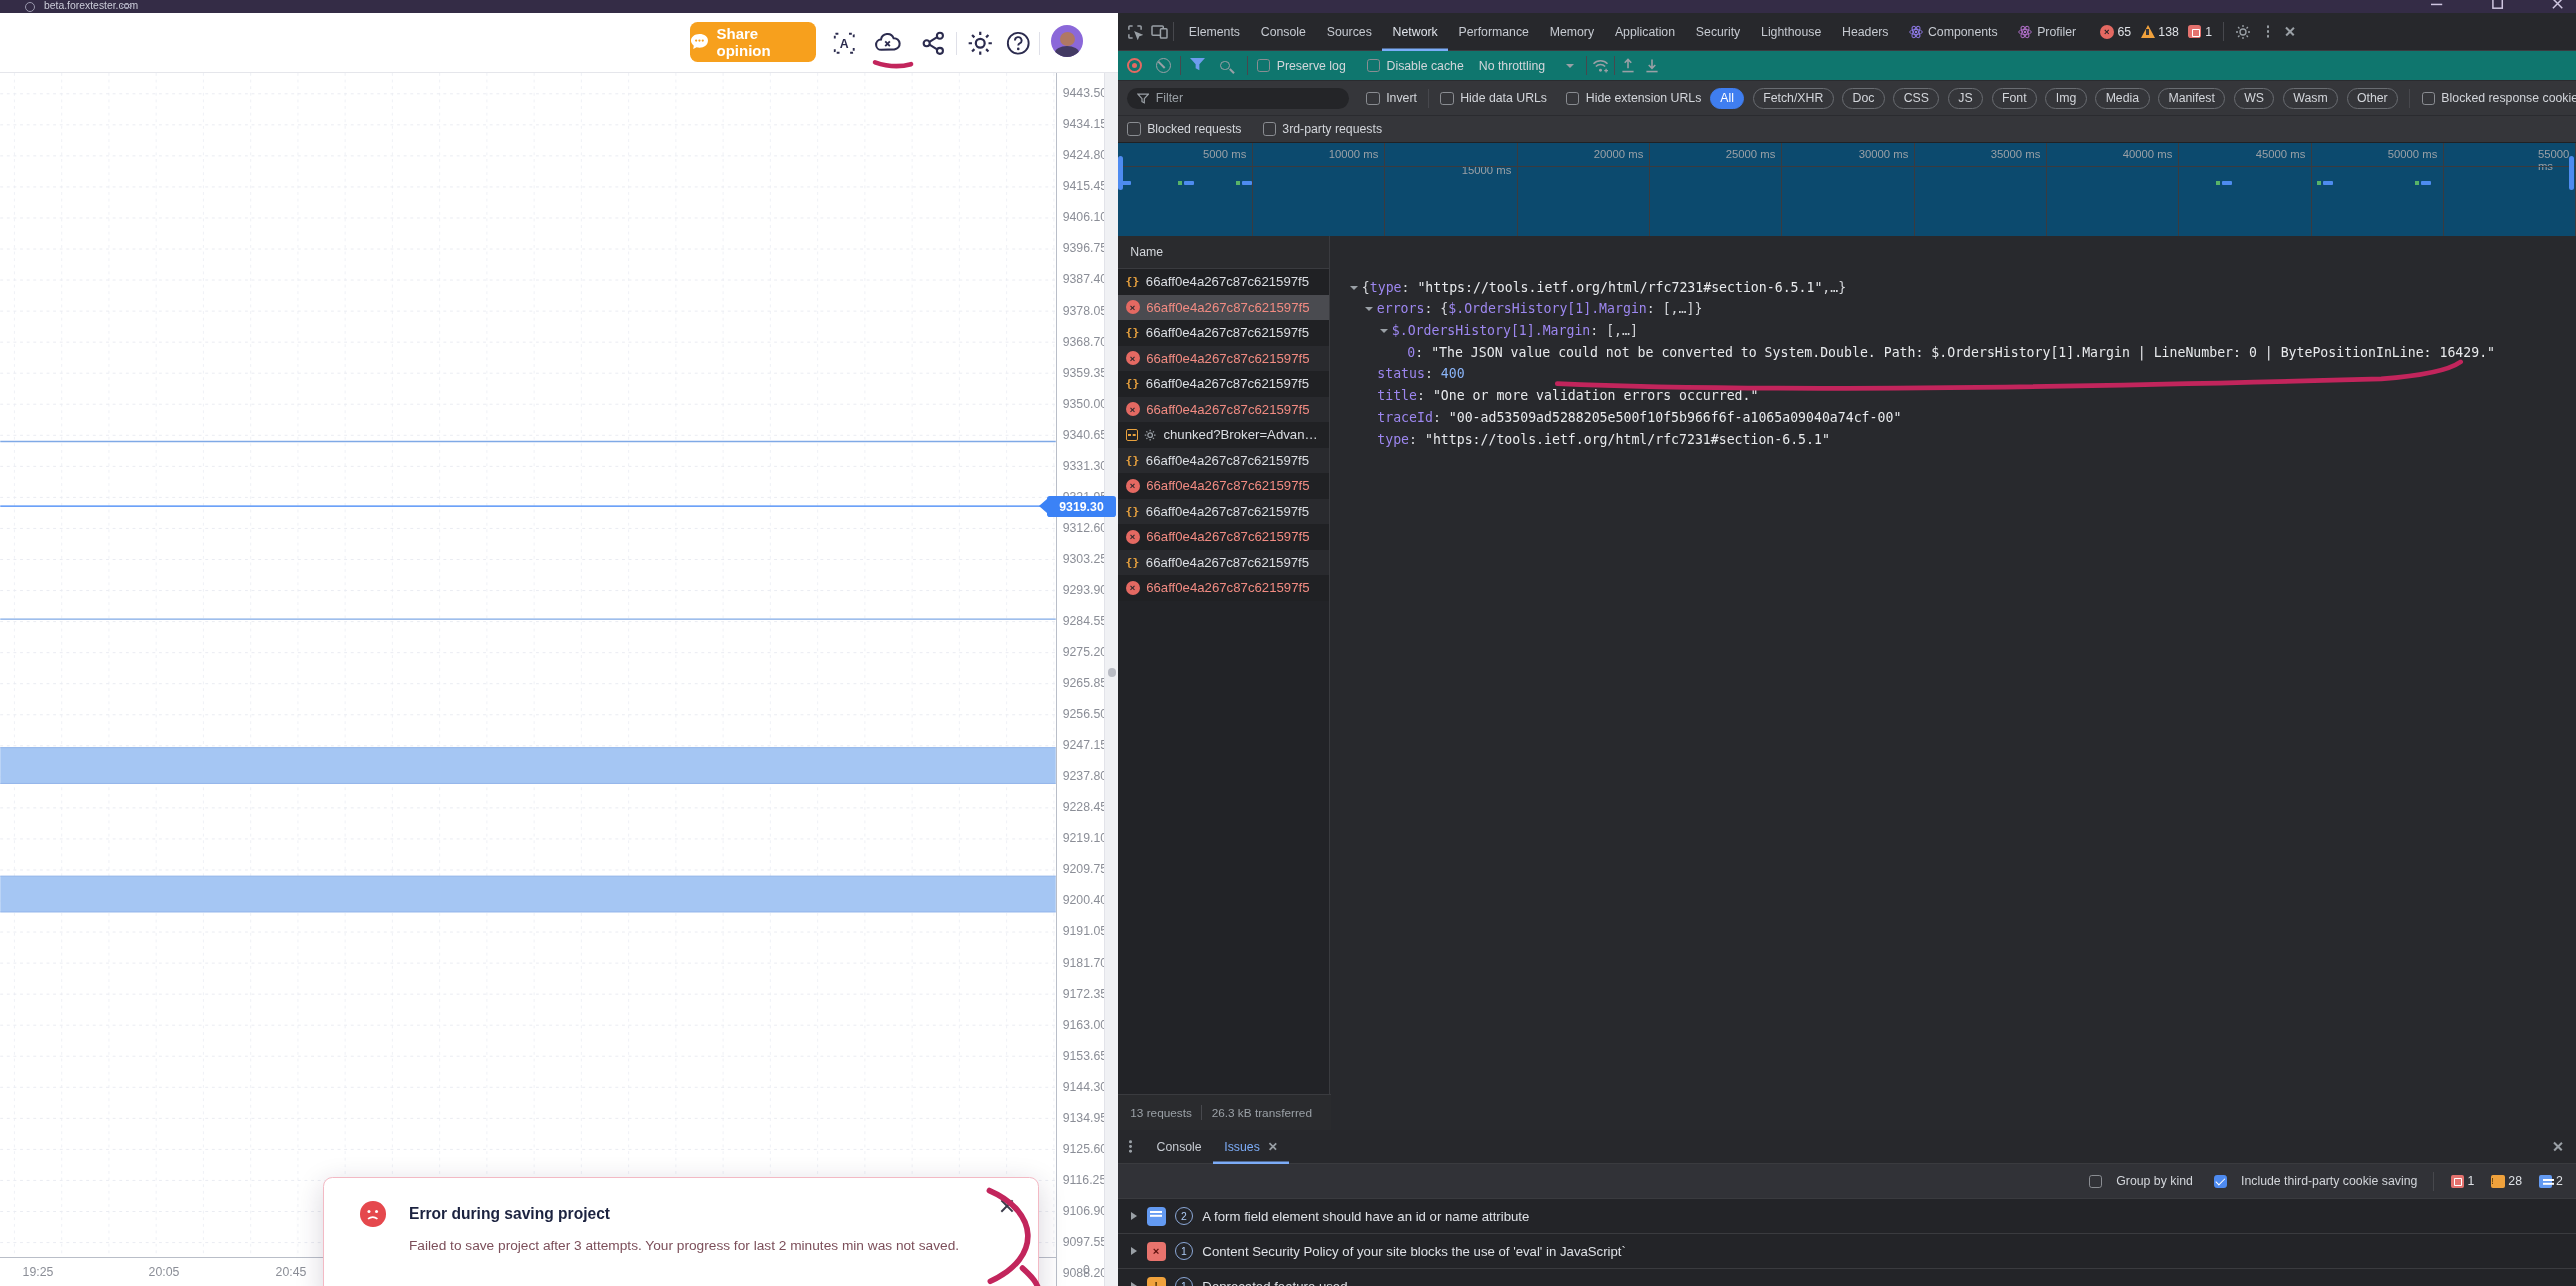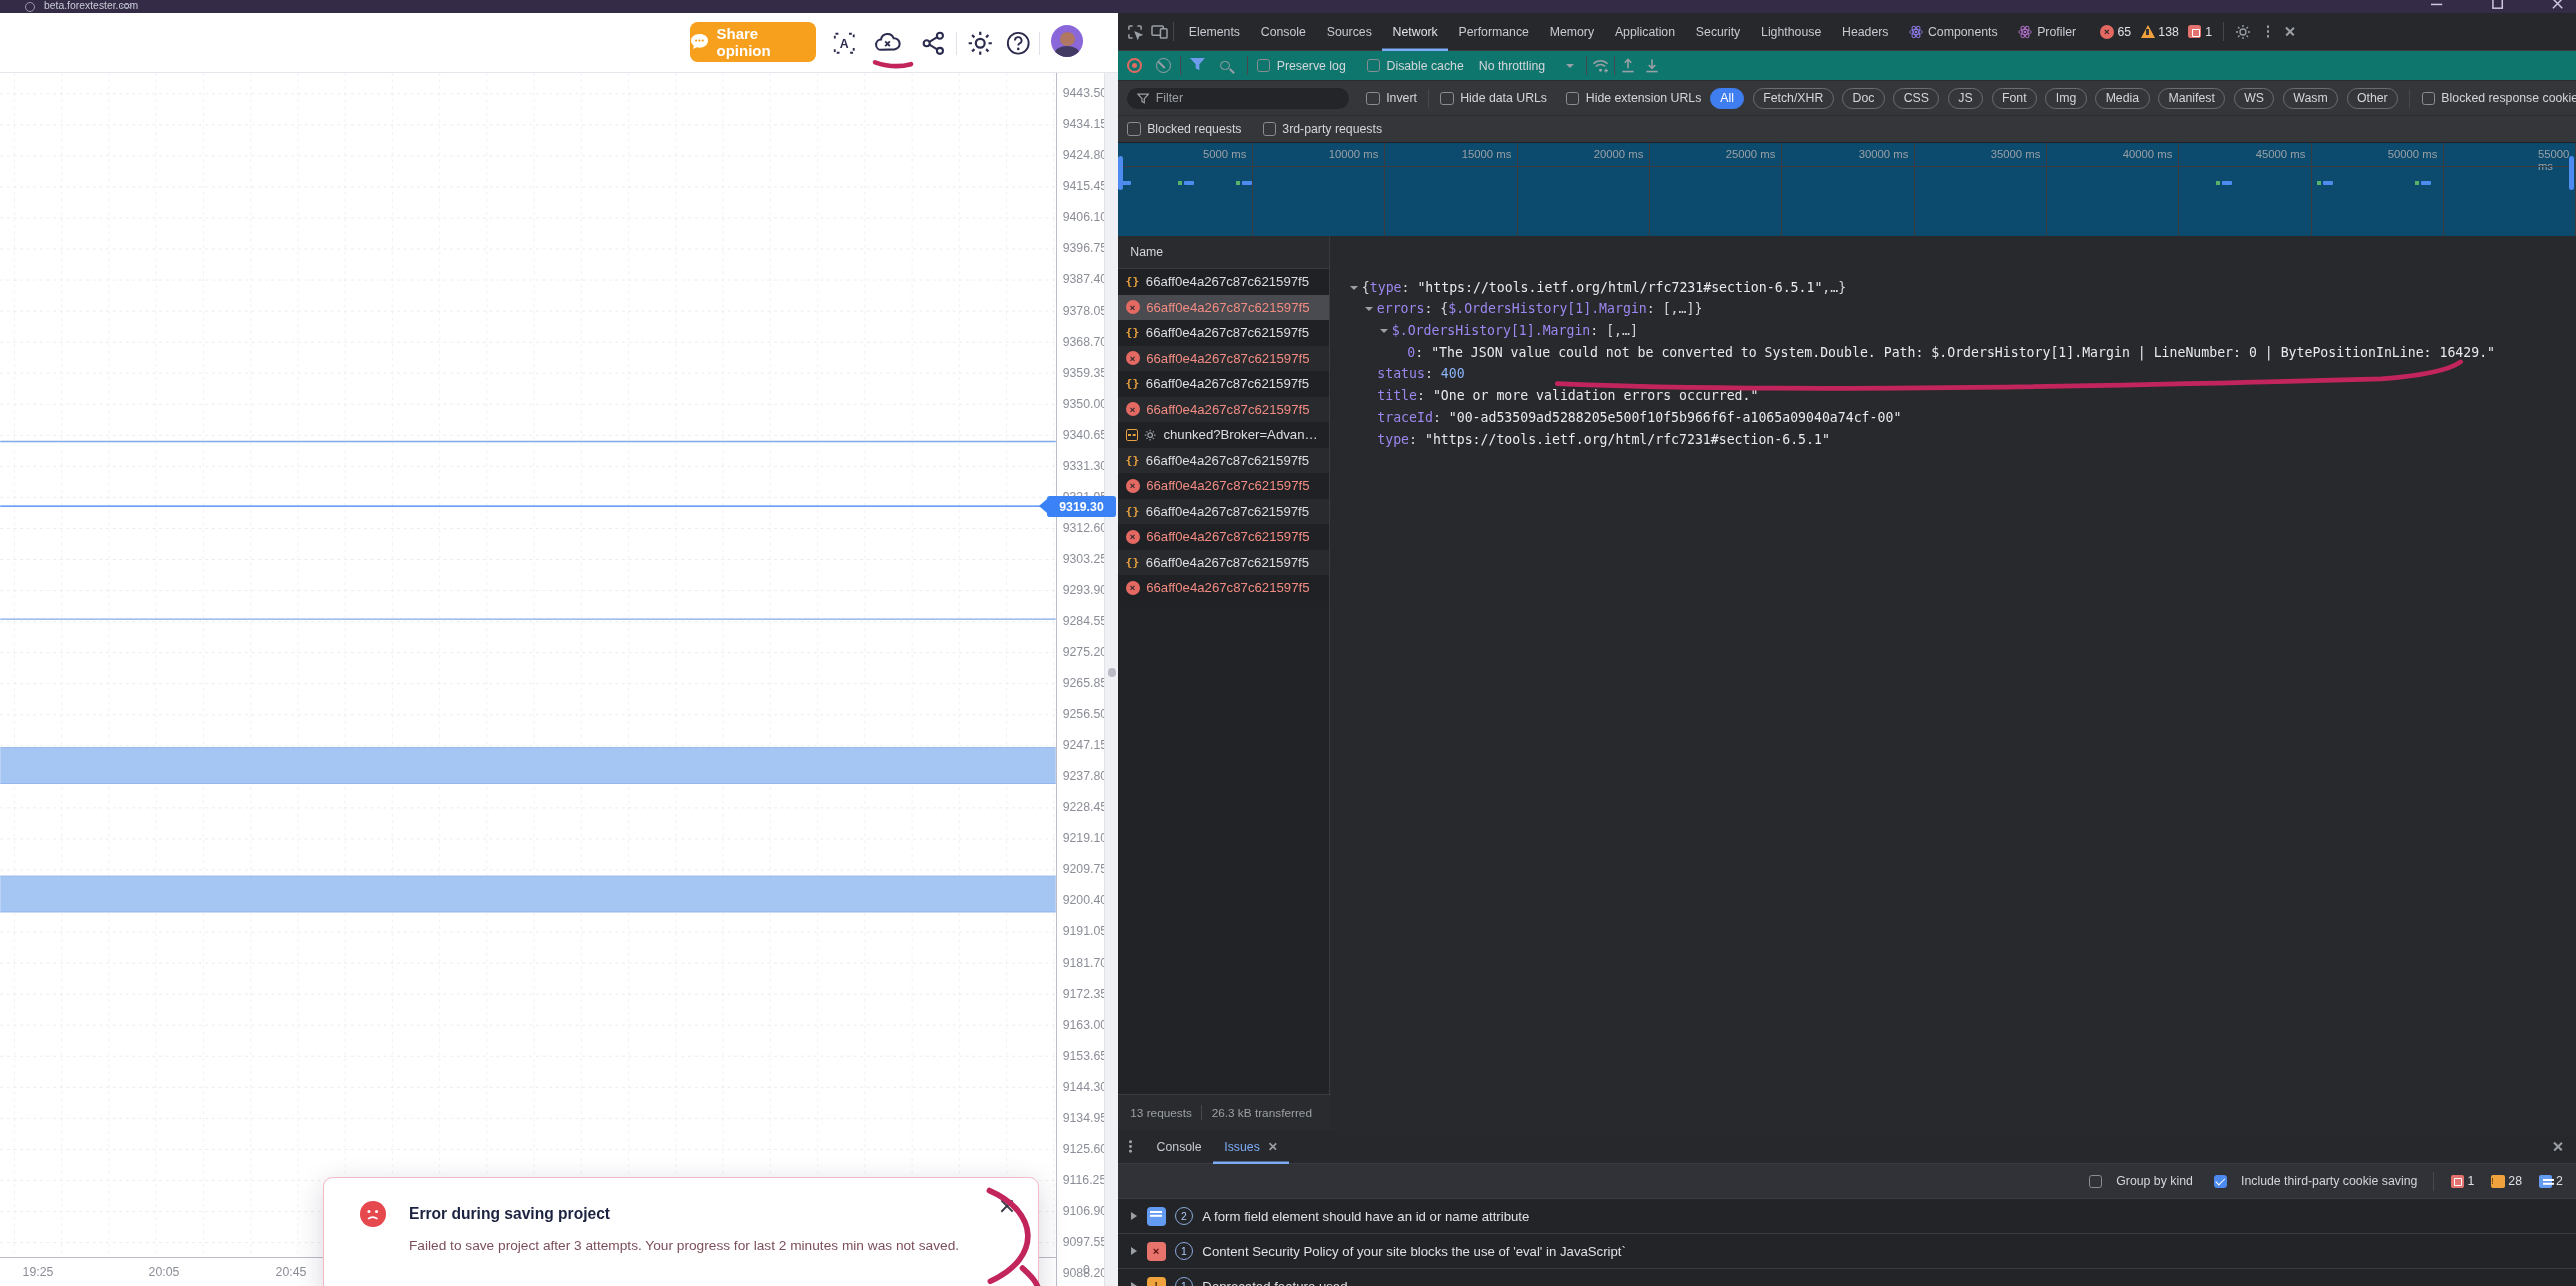--- a/index.html
+++ b/index.html
@@ -469,21 +469,21 @@
         <span class="lbl13">Blocked requests</span>
         <span class="cb" style="margin-left:21px"></span>
         <span class="lbl13">3rd-party requests</span>
       </div>
     <div class="dt-timeline" id="dtTimeline">
         <div class="tl-grid" style="left: 134px;"></div>
         <div class="tl-label" style="left: 134px;">5000 ms</div>
         <div class="tl-grid" style="left: 266px;"></div>
         <div class="tl-label" style="left: 266px;">10000 ms</div>
         <div class="tl-grid" style="left: 399px;"></div>
-        <div class="tl-label" style="left: 399px;">15000 ms</div>
+        <div class="tl-label" style="left: 399px; margin-top: 16px;">15000 ms</div>
         <div class="tl-grid" style="left: 531px;"></div>
         <div class="tl-label" style="left: 531px;">20000 ms</div>
         <div class="tl-grid" style="left: 663px;"></div>
         <div class="tl-label" style="left: 663px;">25000 ms</div>
         <div class="tl-grid" style="left: 796px;"></div>
         <div class="tl-label" style="left: 796px;">30000 ms</div>
         <div class="tl-grid" style="left: 928px;"></div>
         <div class="tl-label" style="left: 928px;">35000 ms</div>
         <div class="tl-grid" style="left: 1060px;"></div>
         <div class="tl-label" style="left: 1060px;">40000 ms</div>

